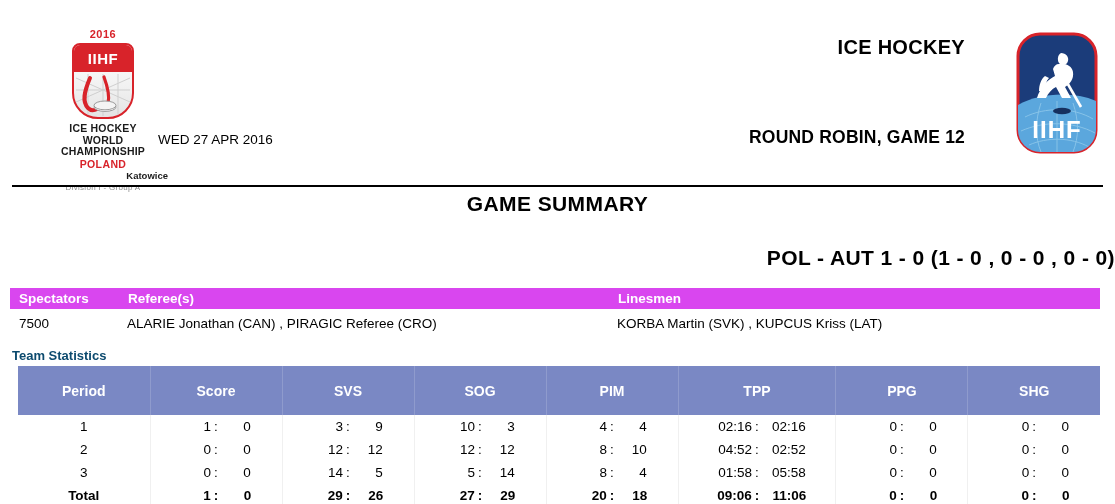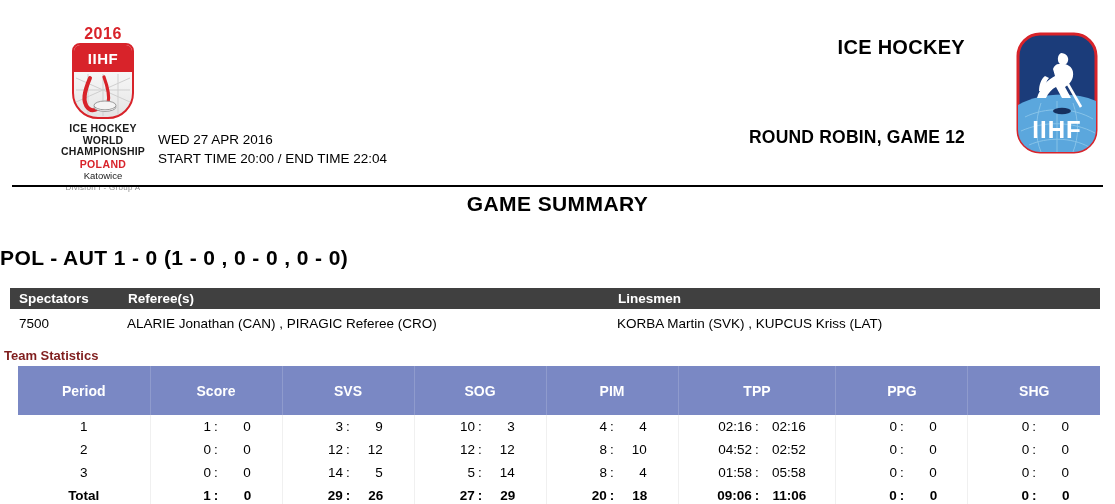--- a/index.html
+++ b/index.html
@@ -25,21 +25,21 @@
   }
 
   
   .event-logo {
     position: absolute;
     left: 38px; top: 26px;
     width: 130px;
     text-align: center;
   }
   .event-year {
-    font-size: 16px;
+    font-size: 11px;
     font-weight: bold;
     color: #d8232a;
     letter-spacing: 0.5px;
     line-height: 16px;
   }
   .shield-wrap {
     position: relative;
     width: 62px;
     height: 76px;
     margin: 1px auto 0 auto;
@@ -84,23 +84,24 @@
   }
   .logo-country {
     font-size: 10.5px;
     font-weight: bold;
     color: #d8232a;
     letter-spacing: 0.4px;
     line-height: 12px;
   }
   .logo-city {
     font-size: 9.5px;
-    font-weight: normal;
+    font-weight: bold;
     color: #1a1a1a;
     line-height: 12px;
+    text-align: right;
   }
   .logo-div {
     font-size: 8px;
     color: #8c8c8c;
     letter-spacing: 0.3px;
     line-height: 11px;
   }
 
   
   .iihf-logo {
@@ -166,33 +167,33 @@
     width: 1115px;
     text-align: center;
     font-size: 21px;
     font-weight: bold;
     letter-spacing: 0.4px;
   }
   .score-line {
     position: absolute;
     left: 0; top: 246px;
     width: 1115px;
-    text-align: left;
+    text-align: right;
     font-size: 21px;
     font-weight: bold;
     letter-spacing: 0.4px;
   }
 
   
   .officials-head {
     position: absolute;
     left: 10px; top: 288px;
     width: 1090px;
     height: 21px;
-    background: #404040;
+    background: #d946ef;
   }
   .officials-head .cell {
     position: absolute;
     top: 3px;
     font-size: 13.5px;
     font-weight: bold;
     color: #ffffff;
   }
   .oh-spectators { left: 9px; }
   .oh-referees   { left: 118px; }
@@ -203,24 +204,24 @@
     font-size: 13.5px;
     color: #000000;
   }
   .ob-spectators { left: 19px; top: 316px; }
   .ob-referees   { left: 127px; top: 316px; }
   .ob-linesmen   { left: 617px; top: 316px; }
 
   
   .section-title {
     position: absolute;
-    left: 4px; top: 348px;
+    left: 12px; top: 348px;
     font-size: 13px;
     font-weight: bold;
-    color: #7f1d1d;
+    color: #0c4a6e;
   }
 
   .stats-table {
     position: absolute;
     left: 18px; top: 366px;
     width: 1082px;
     border-collapse: collapse;
     table-layout: fixed;
   }
   .stats-table thead th {
@@ -320,21 +321,20 @@
         <path d="M50,48 L66,76" stroke="#ffffff" stroke-width="2.6" fill="none"></path>
         <ellipse cx="47" cy="80" rx="9" ry="3.2" fill="#16305f"></ellipse>
       </g>
       <text x="42" y="107" text-anchor="middle" fill="#ffffff" font-family="Liberation Sans, sans-serif" font-size="24" font-weight="bold" letter-spacing="1">IIHF</text>
     </svg>
   </div>
 
   <div class="sport-name">ICE HOCKEY</div>
   <div class="round">ROUND ROBIN, GAME 12</div>
   <div class="date-line">WED 27 APR 2016</div>
-  <div class="time-line">START TIME 20:00 / END TIME 22:04</div>
 </div>
 
 <div class="rule"></div>
 
 <div class="game-summary">GAME SUMMARY</div>
 <div class="score-line">POL - AUT 1 - 0 (1 - 0 , 0 - 0 , 0 - 0)</div>
 
 <div class="officials-head">
   <div class="cell oh-spectators">Spectators</div>
   <div class="cell oh-referees">Referee(s)</div>

